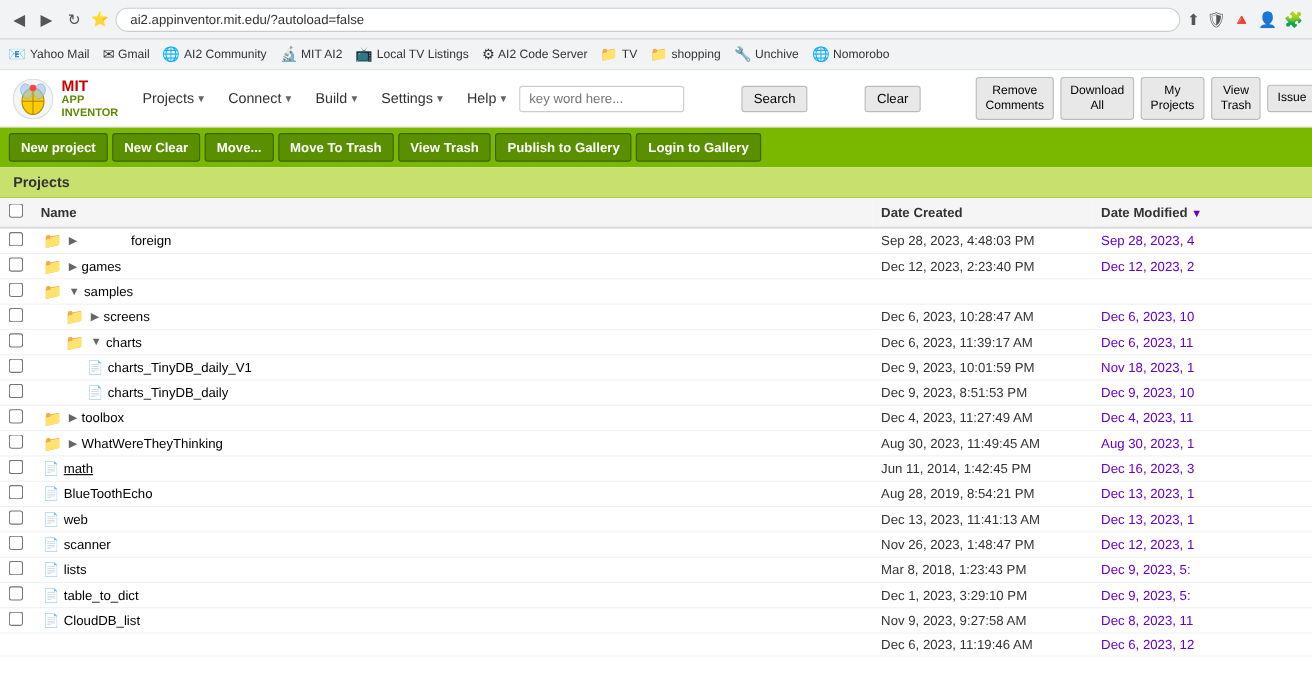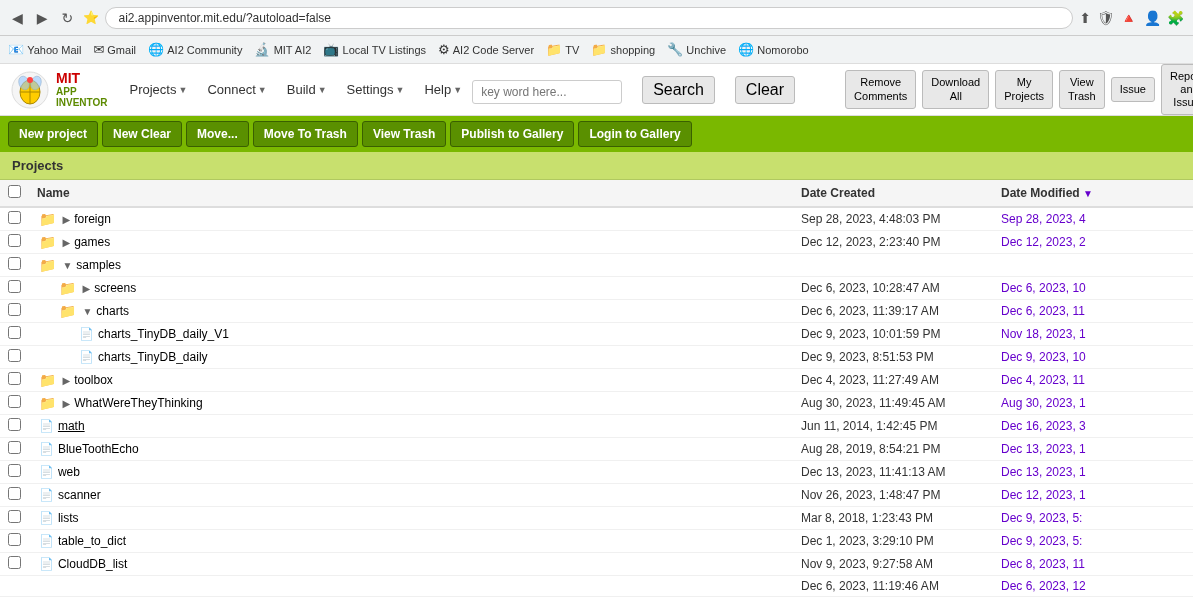--- a/index.html
+++ b/index.html
@@ -82,37 +82,38 @@
     .nav-item {
       padding: 6px 10px;
       cursor: pointer;
       color: #333;
       font-size: 13px;
       display: flex; align-items: center; gap: 2px;
     }
     .nav-arrow { font-size: 9px; color: #666; }
 
     .search-area {
-      display: flex; align-items: flex-end; gap: 20px; margin-left: auto;
+      display: flex; align-items: flex-start; gap: 4px; margin-left: auto;
     }
     .search-input {
       border: 1px solid #ccc;
       border-radius: 3px;
       padding: 4px 8px;
       font-size: 12px;
       width: 150px;
       color: #999;
     }
     .search-btn, .clear-btn {
       background: #e8e8e8;
       border: 1px solid #bbb;
       border-radius: 3px;
       padding: 4px 10px;
       cursor: pointer;
-      font-size: 16px;
+      font-size: 12px;
+      margin-left: 48px;
     }
 
     .header-right {
       display: flex; align-items: center; gap: 6px; margin-left: 10px;
     }
     .header-btn {
       background: #e8e8e8;
       border: 1px solid #bbb;
       border-radius: 3px;
       padding: 5px 8px;
@@ -368,21 +369,21 @@
       </tr>
     </thead>
     <tbody id="projects-tbody">
     <tr>
           <td class="col-check"><input type="checkbox" style=""></td>
           <td class="col-name">
             <div class="name-cell">
               <span style="display: inline-block; width: 0px;"></span>
               <span class="folder-icon">📁</span>
               <span class="expand-btn">▶</span>
-              <span style="cursor: pointer;">foreign</span>
+              <span style="cursor: pointer; margin-left: 45px;">foreign</span>
             </div>
           </td>
           <td class="col-created date-created">Sep 28, 2023, 4:48:03 PM</td>
           <td class="col-modified date-modified">Sep 28, 2023, 4</td>
         </tr>
         <tr>
           <td class="col-check"><input type="checkbox" style=""></td>
           <td class="col-name">
             <div class="name-cell">
               <span style="display: inline-block; width: 0px;"></span>

